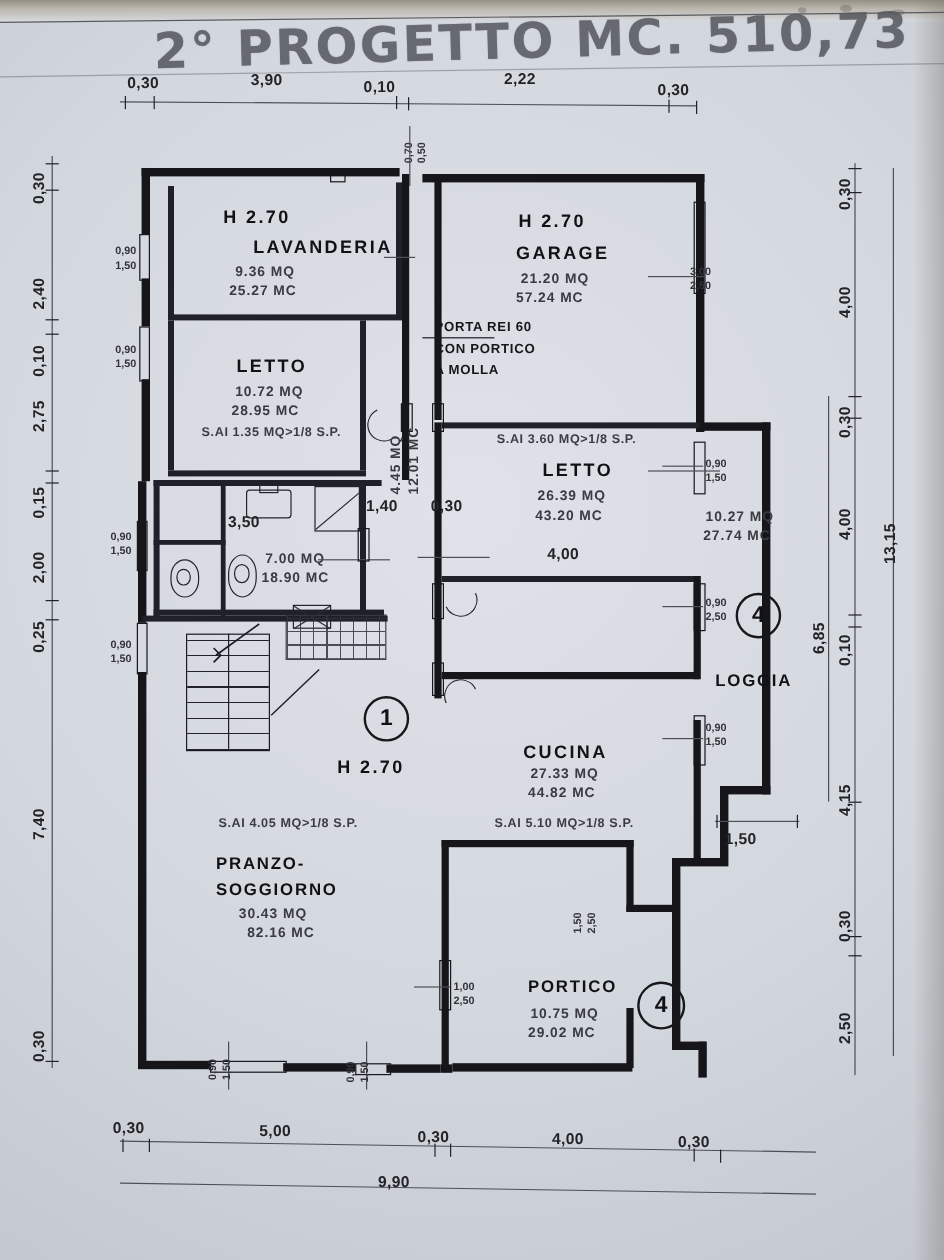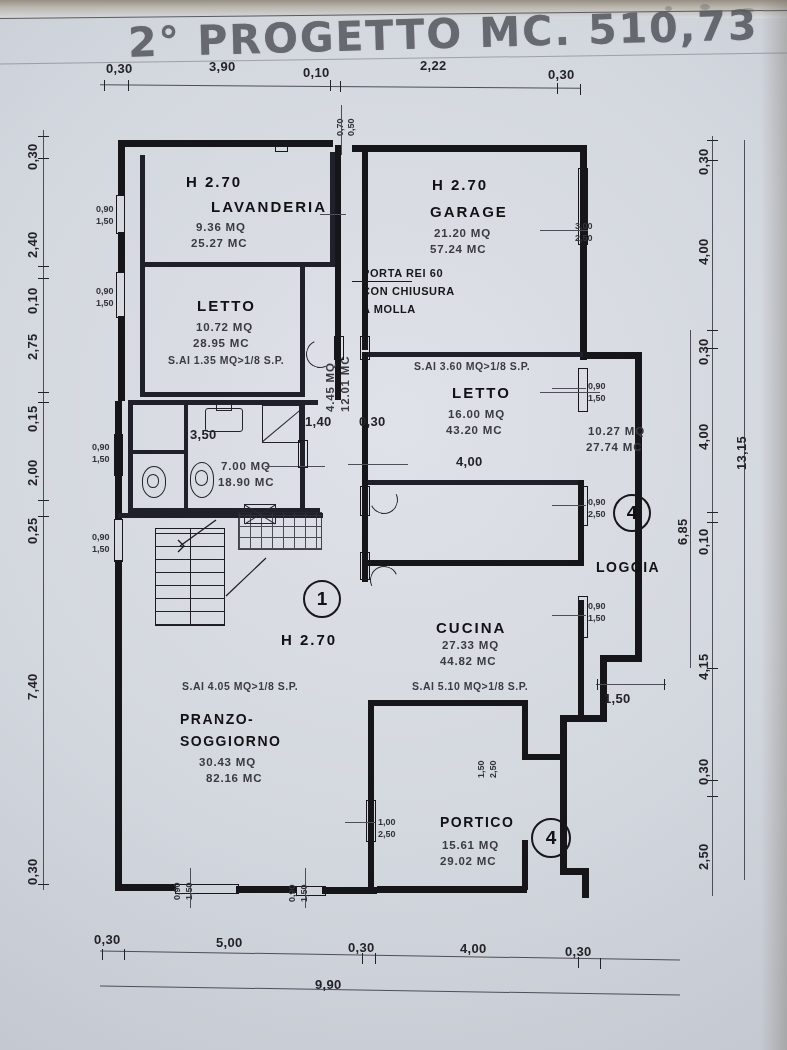--- a/index.html
+++ b/index.html
@@ -302,42 +302,42 @@
   <div class="wallo" style="left:175px;top:884px;width:62px;height:8px;"></div>
   <div class="wallo" style="left:296px;top:886px;width:28px;height:8px;"></div>
   <div class="dvline" style="left:190px;top:868px;height:40px;"></div>
   <div class="dvline" style="left:305px;top:868px;height:40px;"></div>
   <div class="t dim-xs rot90" style="left:173px;top:900px;">0,90</div>
   <div class="t dim-xs rot90" style="left:185px;top:900px;">1,50</div>
   <div class="t dim-xs rot90" style="left:288px;top:902px;">0,90</div>
   <div class="t dim-xs rot90" style="left:300px;top:902px;">1,50</div>
 
   <div class="t note" style="left:362px;top:268px;">PORTA REI 60</div>
-  <div class="t note" style="left:362px;top:286px;">CON CHIUSURA</div>
+  <div class="t note" style="left:362px;top:286px;">CON PORTICO</div>
   <div class="t note" style="left:362px;top:304px;">A MOLLA</div>
   <div class="dline" style="left:352px;top:281px;width:60px;background:#1c1c22;"></div>
 
   <div class="t room-h" style="left:186px;top:174px;">H 2.70</div>
   <div class="t room-name" style="left:188px;top:199px;margin-left:23px;">LAVANDERIA</div>
   <div class="t room-val" style="left:196px;top:222px;">9.36 MQ</div>
   <div class="t room-val" style="left:191px;top:238px;">25.27 MC</div>
 
   <div class="t room-h" style="left:432px;top:177px;">H 2.70</div>
   <div class="t room-name" style="left:430px;top:204px;">GARAGE</div>
   <div class="t room-val" style="left:434px;top:228px;">21.20 MQ</div>
   <div class="t room-val" style="left:430px;top:244px;">57.24 MC</div>
 
   <div class="t room-name" style="left:197px;top:298px;">LETTO</div>
   <div class="t room-val" style="left:196px;top:322px;">10.72 MQ</div>
   <div class="t room-val" style="left:193px;top:338px;">28.95 MC</div>
   <div class="t sai" style="left:168px;top:355px;">S.AI 1.35 MQ&gt;1/8 S.P.</div>
 
   <div class="t sai" style="left:414px;top:361px;">S.AI 3.60 MQ&gt;1/8 S.P.</div>
   <div class="t room-name" style="left:452px;top:385px;">LETTO</div>
-  <div class="t room-val" style="left:448px;top:409px;">16.00 MQ</div>
+  <div class="t room-val" style="left:448px;top:409px;">26.39 MQ</div>
   <div class="t room-val" style="left:446px;top:425px;">43.20 MC</div>
   <div class="t dim" style="left:456px;top:455px;">4,00</div>
 
   <div class="t dim" style="left:190px;top:428px;">3,50</div>
   <div class="t room-val" style="left:221px;top:461px;">7.00 MQ</div>
   <div class="t room-val" style="left:218px;top:477px;">18.90 MC</div>
   <div class="dline" style="left:265px;top:466px;width:60px;"></div>
 
   <div class="t room-val rot90" style="left:325px;top:412px;">4.45 MQ</div>
   <div class="t room-val rot90" style="left:340px;top:412px;">12.01 MC</div>
@@ -358,21 +358,21 @@
 
   <div class="t room-val" style="left:588px;top:426px;">10.27 MQ</div>
   <div class="t room-val" style="left:586px;top:442px;">27.74 MC</div>
   <div class="t room-name sm" style="left:596px;top:560px;">LOGGIA</div>
   <div class="t dim" style="left:604px;top:692px;">1,50</div>
   <div class="dline" style="left:596px;top:684px;width:70px;"></div>
   <div class="tick" style="left:597px;top:679px;"></div>
   <div class="tick" style="left:664px;top:679px;"></div>
 
   <div class="t room-name sm" style="left:440px;top:815px;">PORTICO</div>
-  <div class="t room-val" style="left:442px;top:840px;">15.61 MQ</div>
+  <div class="t room-val" style="left:442px;top:840px;">10.75 MQ</div>
   <div class="t room-val" style="left:440px;top:856px;">29.02 MC</div>
 
   <div class="circ" style="left:303px;top:580px;width:34px;height:34px;">1</div>
   <div class="circ" style="left:613px;top:494px;width:34px;height:34px;">4</div>
   <div class="circ" style="left:531px;top:818px;width:36px;height:36px;">4</div>
 
   <div class="fixture" style="left:205px;top:408px;width:36px;height:22px;border-radius:3px;"></div>
   <div class="fixture" style="left:216px;top:404px;width:14px;height:5px;"></div>
   <div class="diag" style="left:262px;top:405px;width:36px;height:36px;"></div>
   <div class="fixture oval" style="left:142px;top:466px;width:22px;height:30px;"></div>

